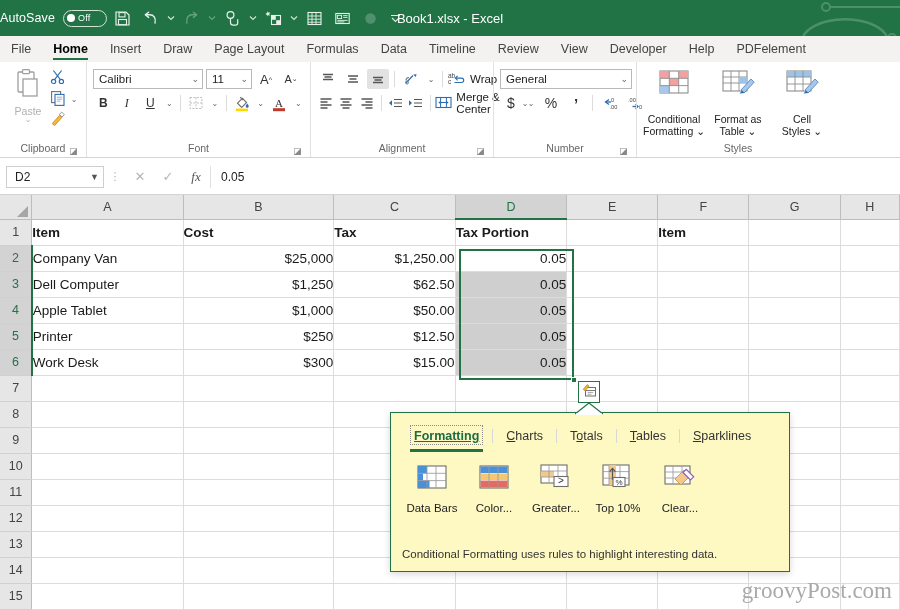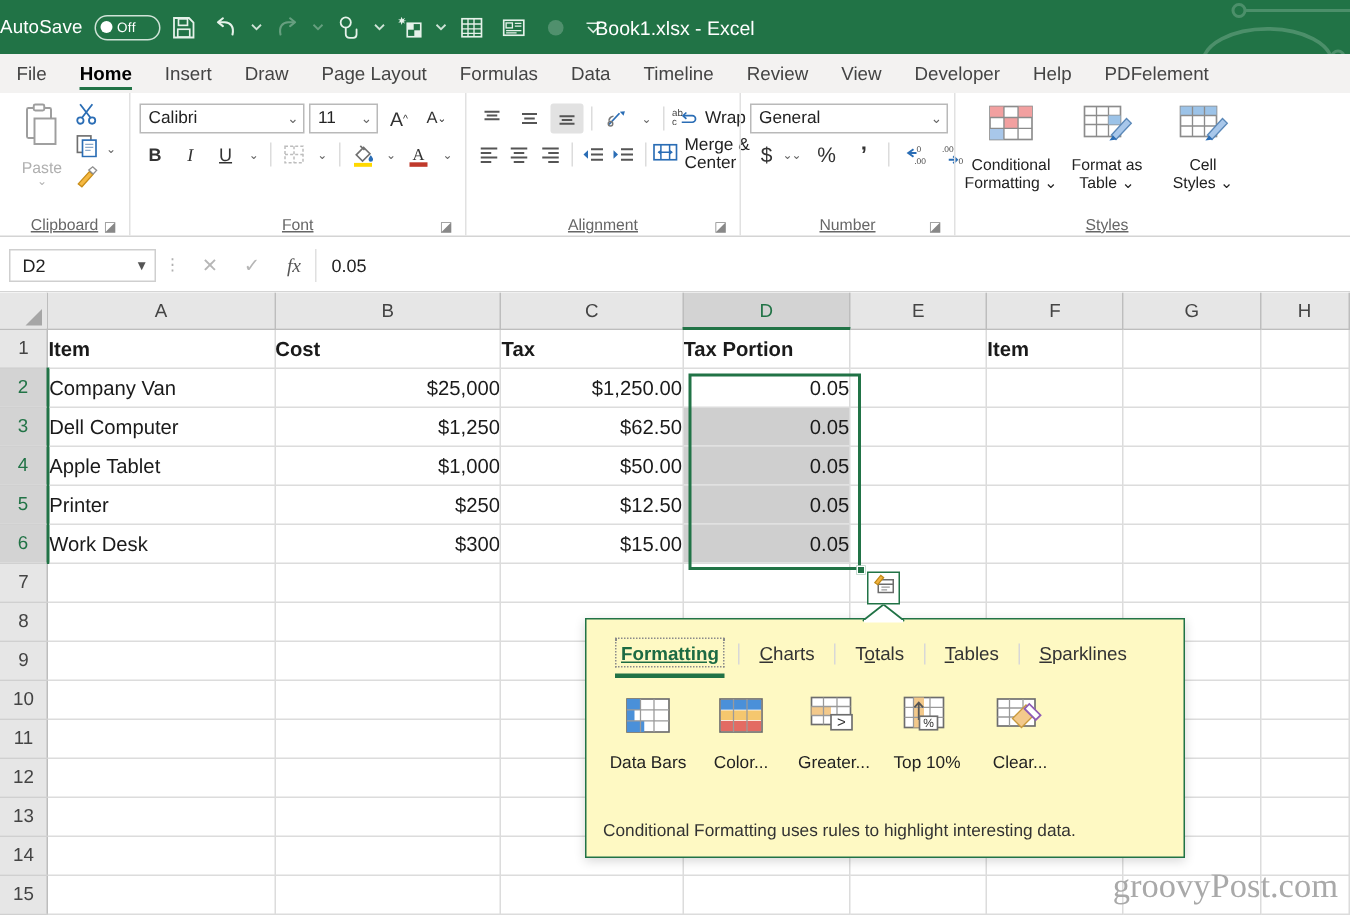--- a/index.html
+++ b/index.html
@@ -60,21 +60,21 @@
   .ribbon {
     position:absolute; top:62px; left:0; width:900px; height:96px;
     background:#fff; border-bottom:1px solid #d4d4d4;
     display:flex; align-items:stretch;
   }
   .grp { position:relative; display:flex; flex-direction:column; padding:4px 6px 0 6px; }
   .grp + .grp { border-left:1px solid #e1e1e1; }
   .grp-body { flex:1; display:flex; align-items:flex-start; }
   .grp-label {
     height:15px; font-size:10.5px; color:#666; text-align:center;
-    display:flex; align-items:center; justify-content:center; position:relative;text-decoration:underline;
+    display:flex; justify-content:center; position:relative;
   }
   .launcher {
     position:absolute; right:2px; bottom:1px; width:9px; height:9px; color:#888;
     font-size:9px; line-height:9px;
   }
 
   
   .g-clipboard { width:86px; }
   .paste-col { display:flex; flex-direction:column; align-items:center; width:44px; }
   .paste-icon { margin-top:2px; }
@@ -115,21 +115,21 @@
   .num-rows { display:flex; flex-direction:column; gap:4px; padding-top:3px;}
   .w-numfmt { width:132px; }
 
   
   .g-styles { width:auto; }
   .style-btns { display:flex; gap:2px; padding-top:2px; }
   .sbtn {
     width:62px; display:flex; flex-direction:column; align-items:center;
     font-size:10.5px; color:#222; text-align:center; line-height:12px;
   }
-  .sbtn .sbl { margin-top:3px; }
+  .sbtn .sbl { margin-top:13px; }
 
   
   .fbar {
     position:absolute; top:159px; left:0; width:900px; height:36px;
     background:#fff; border-bottom:1px solid #d4d4d4;
     display:flex; align-items:center; padding:0 6px;
   }
   .namebox {
     width:98px; height:22px; border:1px solid #cfcfcf; background:#fff;
     display:flex; align-items:center; padding:0 4px 0 8px; font-size:12px; color:#222;

